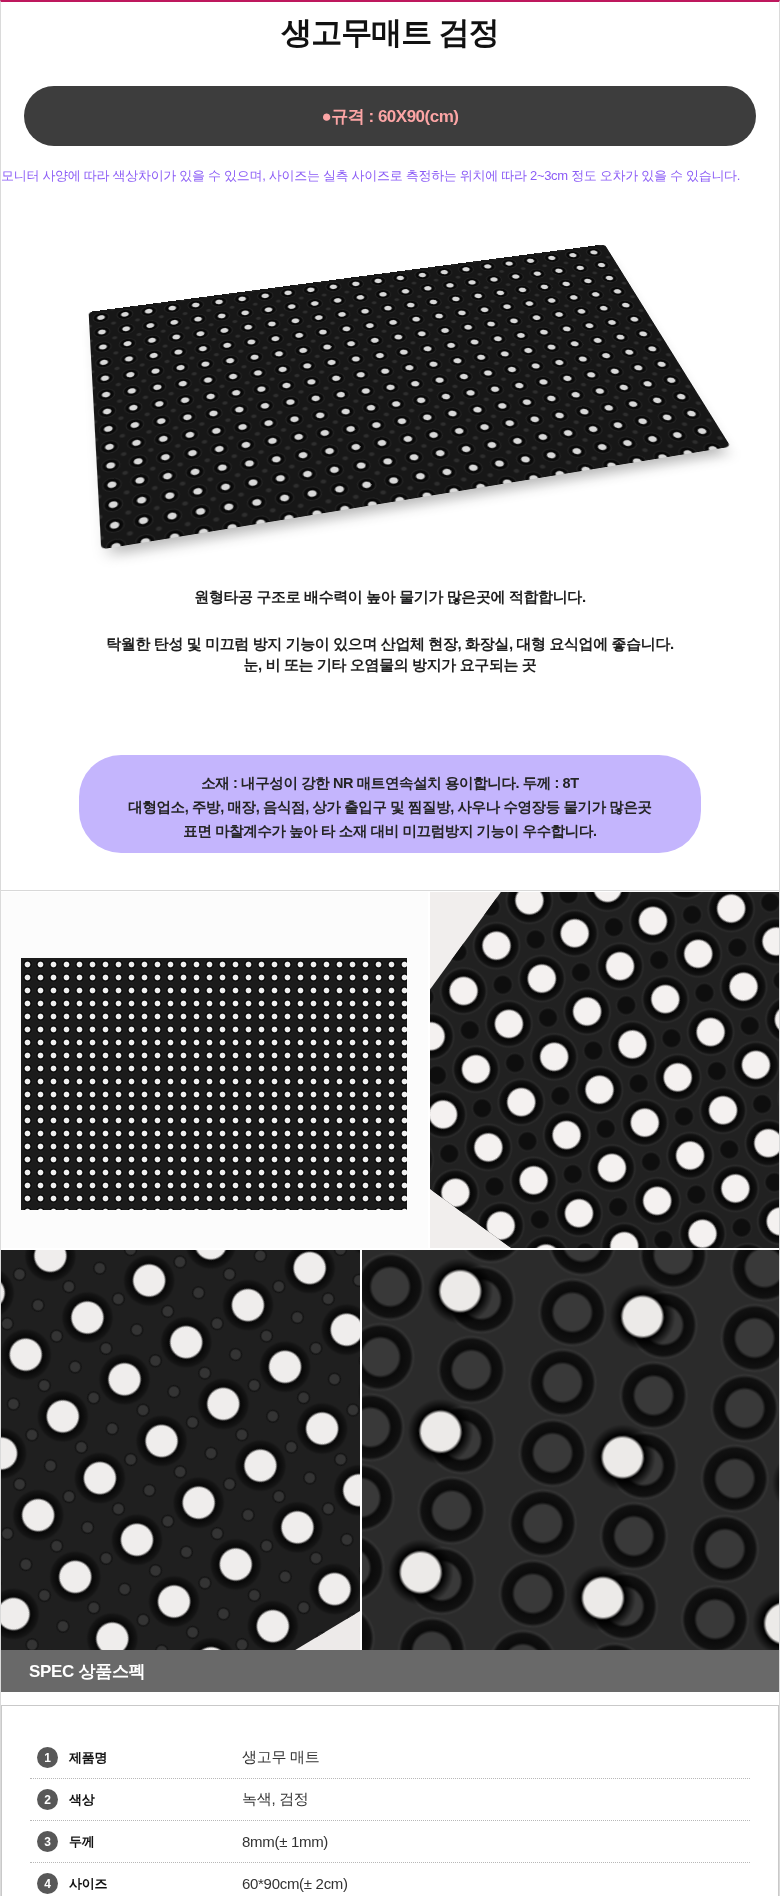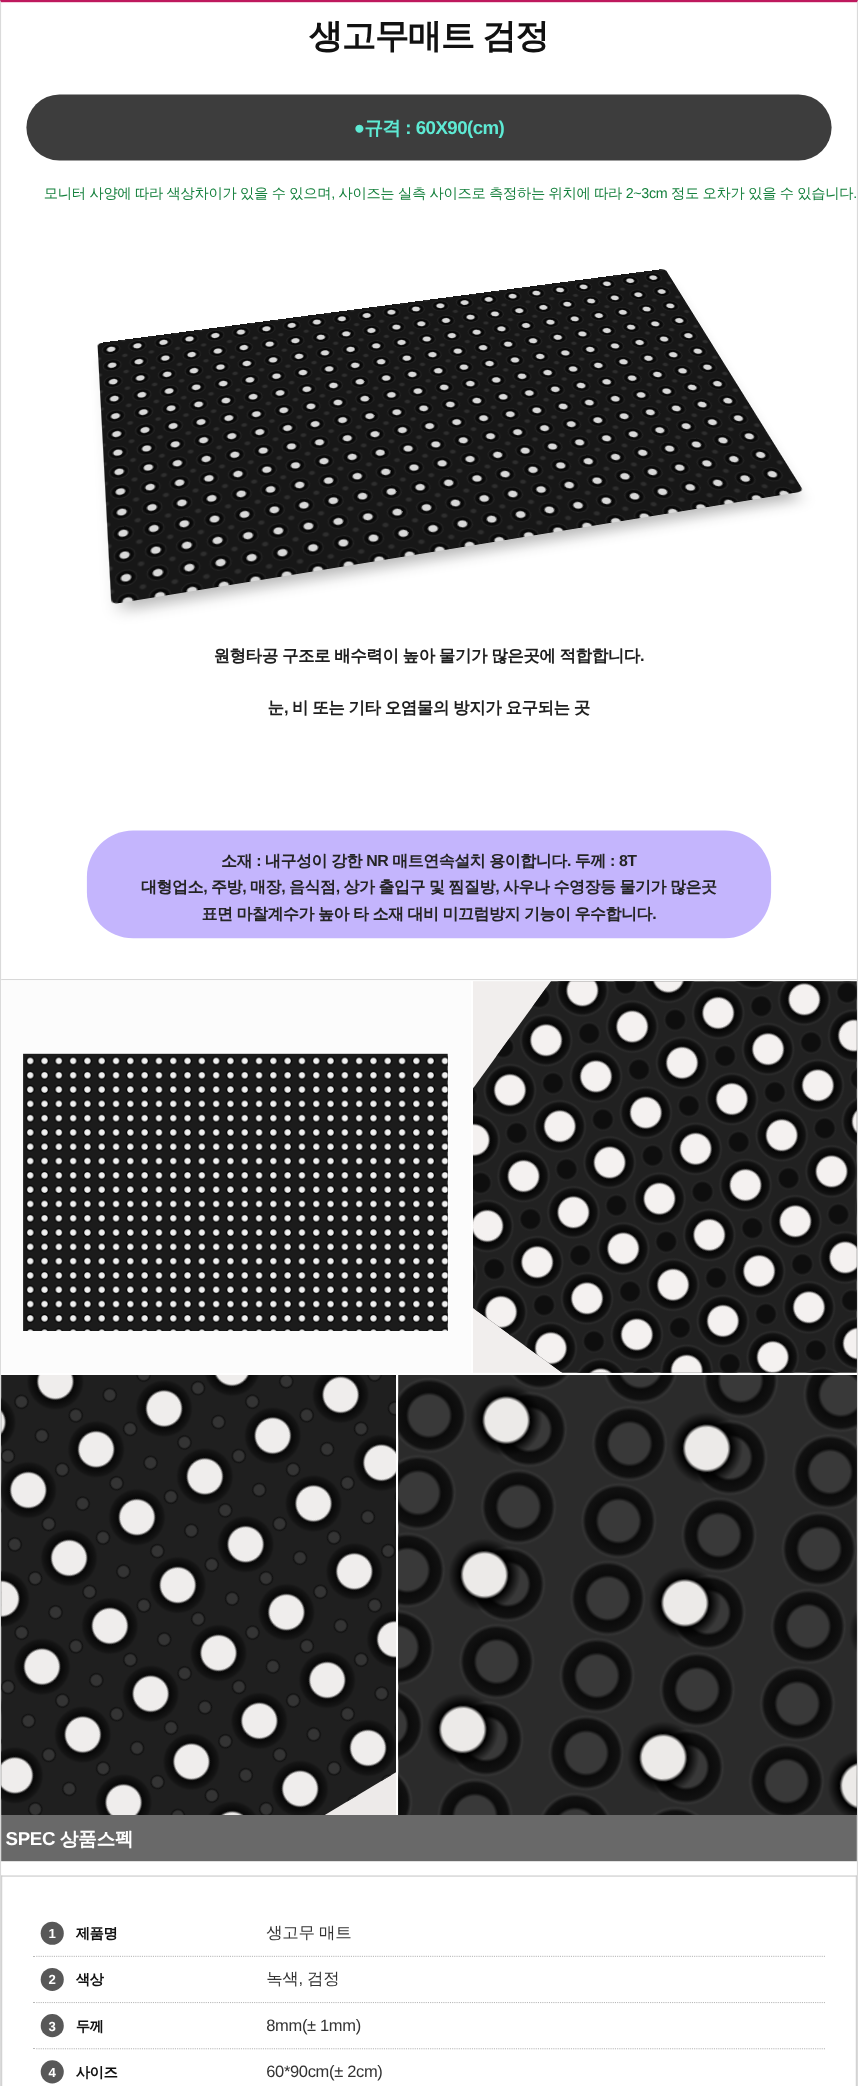--- a/index.html
+++ b/index.html
@@ -9,25 +9,25 @@
     border-top:2px solid #be185d;
     font-family:"Liberation Sans","DejaVu Sans",sans-serif; color:#1e1e1e;
   }
   .title {
     position:absolute; top:10px; left:0; width:100%; margin:0;
     text-align:center; font-size:31px; font-weight:800; color:#111; letter-spacing:-1px;
   }
   .pill {
     position:absolute; top:84px; left:23px; width:732px; height:60px;
     border-radius:30px; display:flex; align-items:center; justify-content:center;
-    color:#5eead4; font-size:17px; font-weight:700; letter-spacing:-0.5px;
+    color:#fca5a5; font-size:17px; font-weight:700; letter-spacing:-0.5px;
   }
   .disclaimer {
     position:absolute; top:165px; left:0; width:100%; margin:0;
-    text-align:right; font-size:13px; color:#15803d; letter-spacing:-0.3px;
+    text-align:left; font-size:13px; color:#8b5cf6; letter-spacing:-0.3px;
   }
   
   .hero { position:absolute; top:196px; left:0; width:100%; height:386px; overflow:hidden; }
   .hero-mat {
     position:absolute; left:98px; top:8px; width:580px; height:338px;
     background-color:#171717;
     background-image:
       radial-gradient(circle, #d9d9d9 3.4px, #040404 4.6px, #0c0c0c 7px, #262626 8.4px, rgba(0,0,0,0) 9.2px),
       radial-gradient(circle, #2e2e2e 2px, rgba(0,0,0,0) 3px);
     background-size:25px 25px, 25px 25px;
@@ -86,21 +86,21 @@
     transform:rotate(8deg);
     background-color:#2b2b2b;
     background-image:
       radial-gradient(circle, #eceae8 19px, #000 22px, rgba(0,0,0,0) 33px),
       radial-gradient(circle, #393939 18px, #0b0b0b 21px, #111 30px, #343434 33px, rgba(0,0,0,0) 35px);
     background-size:184px 142px, 92px 71px;
     background-position:24px 30px, 0 0;
   }
   .spec-bar {
     position:absolute; top:1648px; left:0; width:100%; height:42px;
-    box-sizing:border-box; padding-left:4px;
+    box-sizing:border-box; padding-left:28px;
     color:#fff; font-size:17px; font-weight:700; line-height:43px; letter-spacing:-0.3px;
   }
   .spec-table {
     position:absolute; top:1703px; left:0; width:778px; height:193px;
     box-sizing:border-box; background:#fff;
     border:1px solid #c9c9c9; border-bottom:none;
     padding-top:31px;
   }
   .spec-row {
     display:flex; align-items:center; height:41px; margin:0 28px;
@@ -130,20 +130,21 @@
 
   <div class="hero">
     <div class="hero-mat"></div>
   </div>
 
   <div class="usage">
     <div class="group-a">
       <p>원형타공 구조로 배수력이 높아 물기가 많은곳에 적합합니다.</p>
     </div>
     <div class="group-b">
+      <p>탁월한 탄성 및 미끄럼 방지 기능이 있으며 산업체 현장, 화장실, 대형 요식업에 좋습니다.</p>
       <p>눈, 비 또는 기타 오염물의 방지가 요구되는 곳</p>
     </div>
   </div>
 
   <div class="material-box" style="background-color: #c4b5fd;">
     <p>소재 : 내구성이 강한 NR 매트연속설치 용이합니다.  두께 : 8T</p>
     <p>대형업소, 주방, 매장, 음식점, 상가 출입구 및 찜질방, 사우나 수영장등 물기가 많은곳</p>
     <p>표면 마찰계수가 높아 타 소재 대비 미끄럼방지 기능이 우수합니다.</p>
   </div>
 

